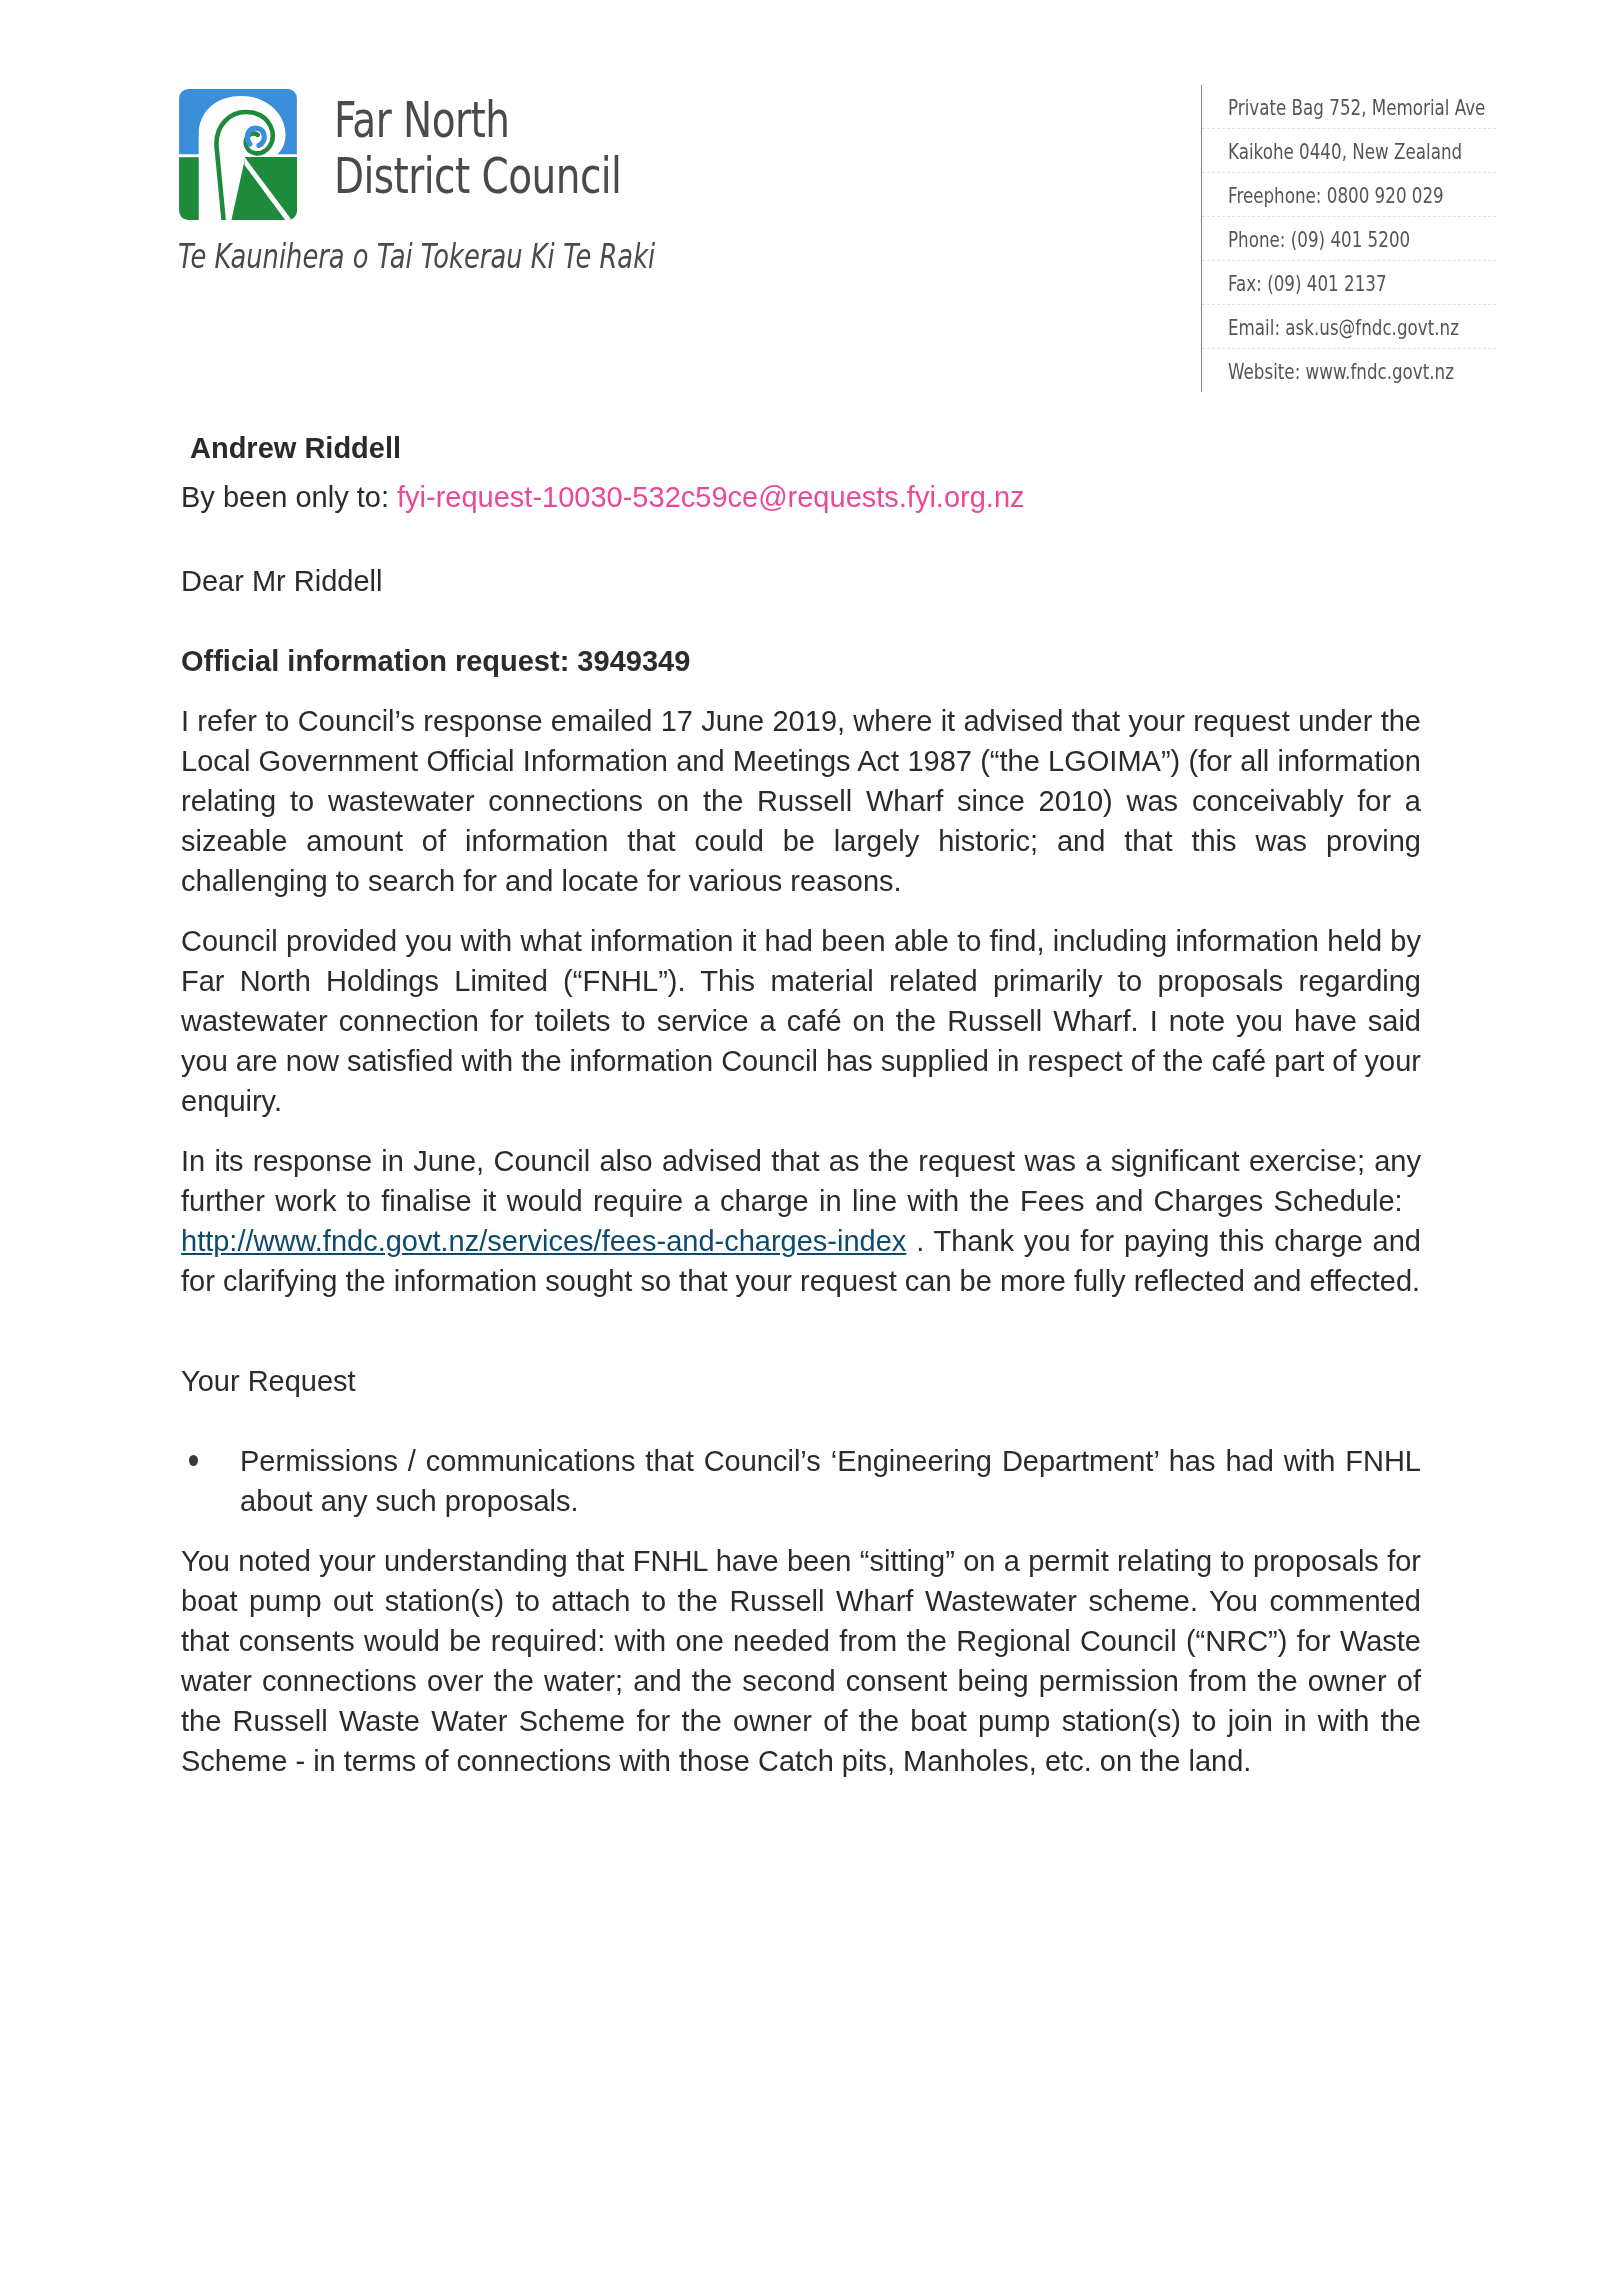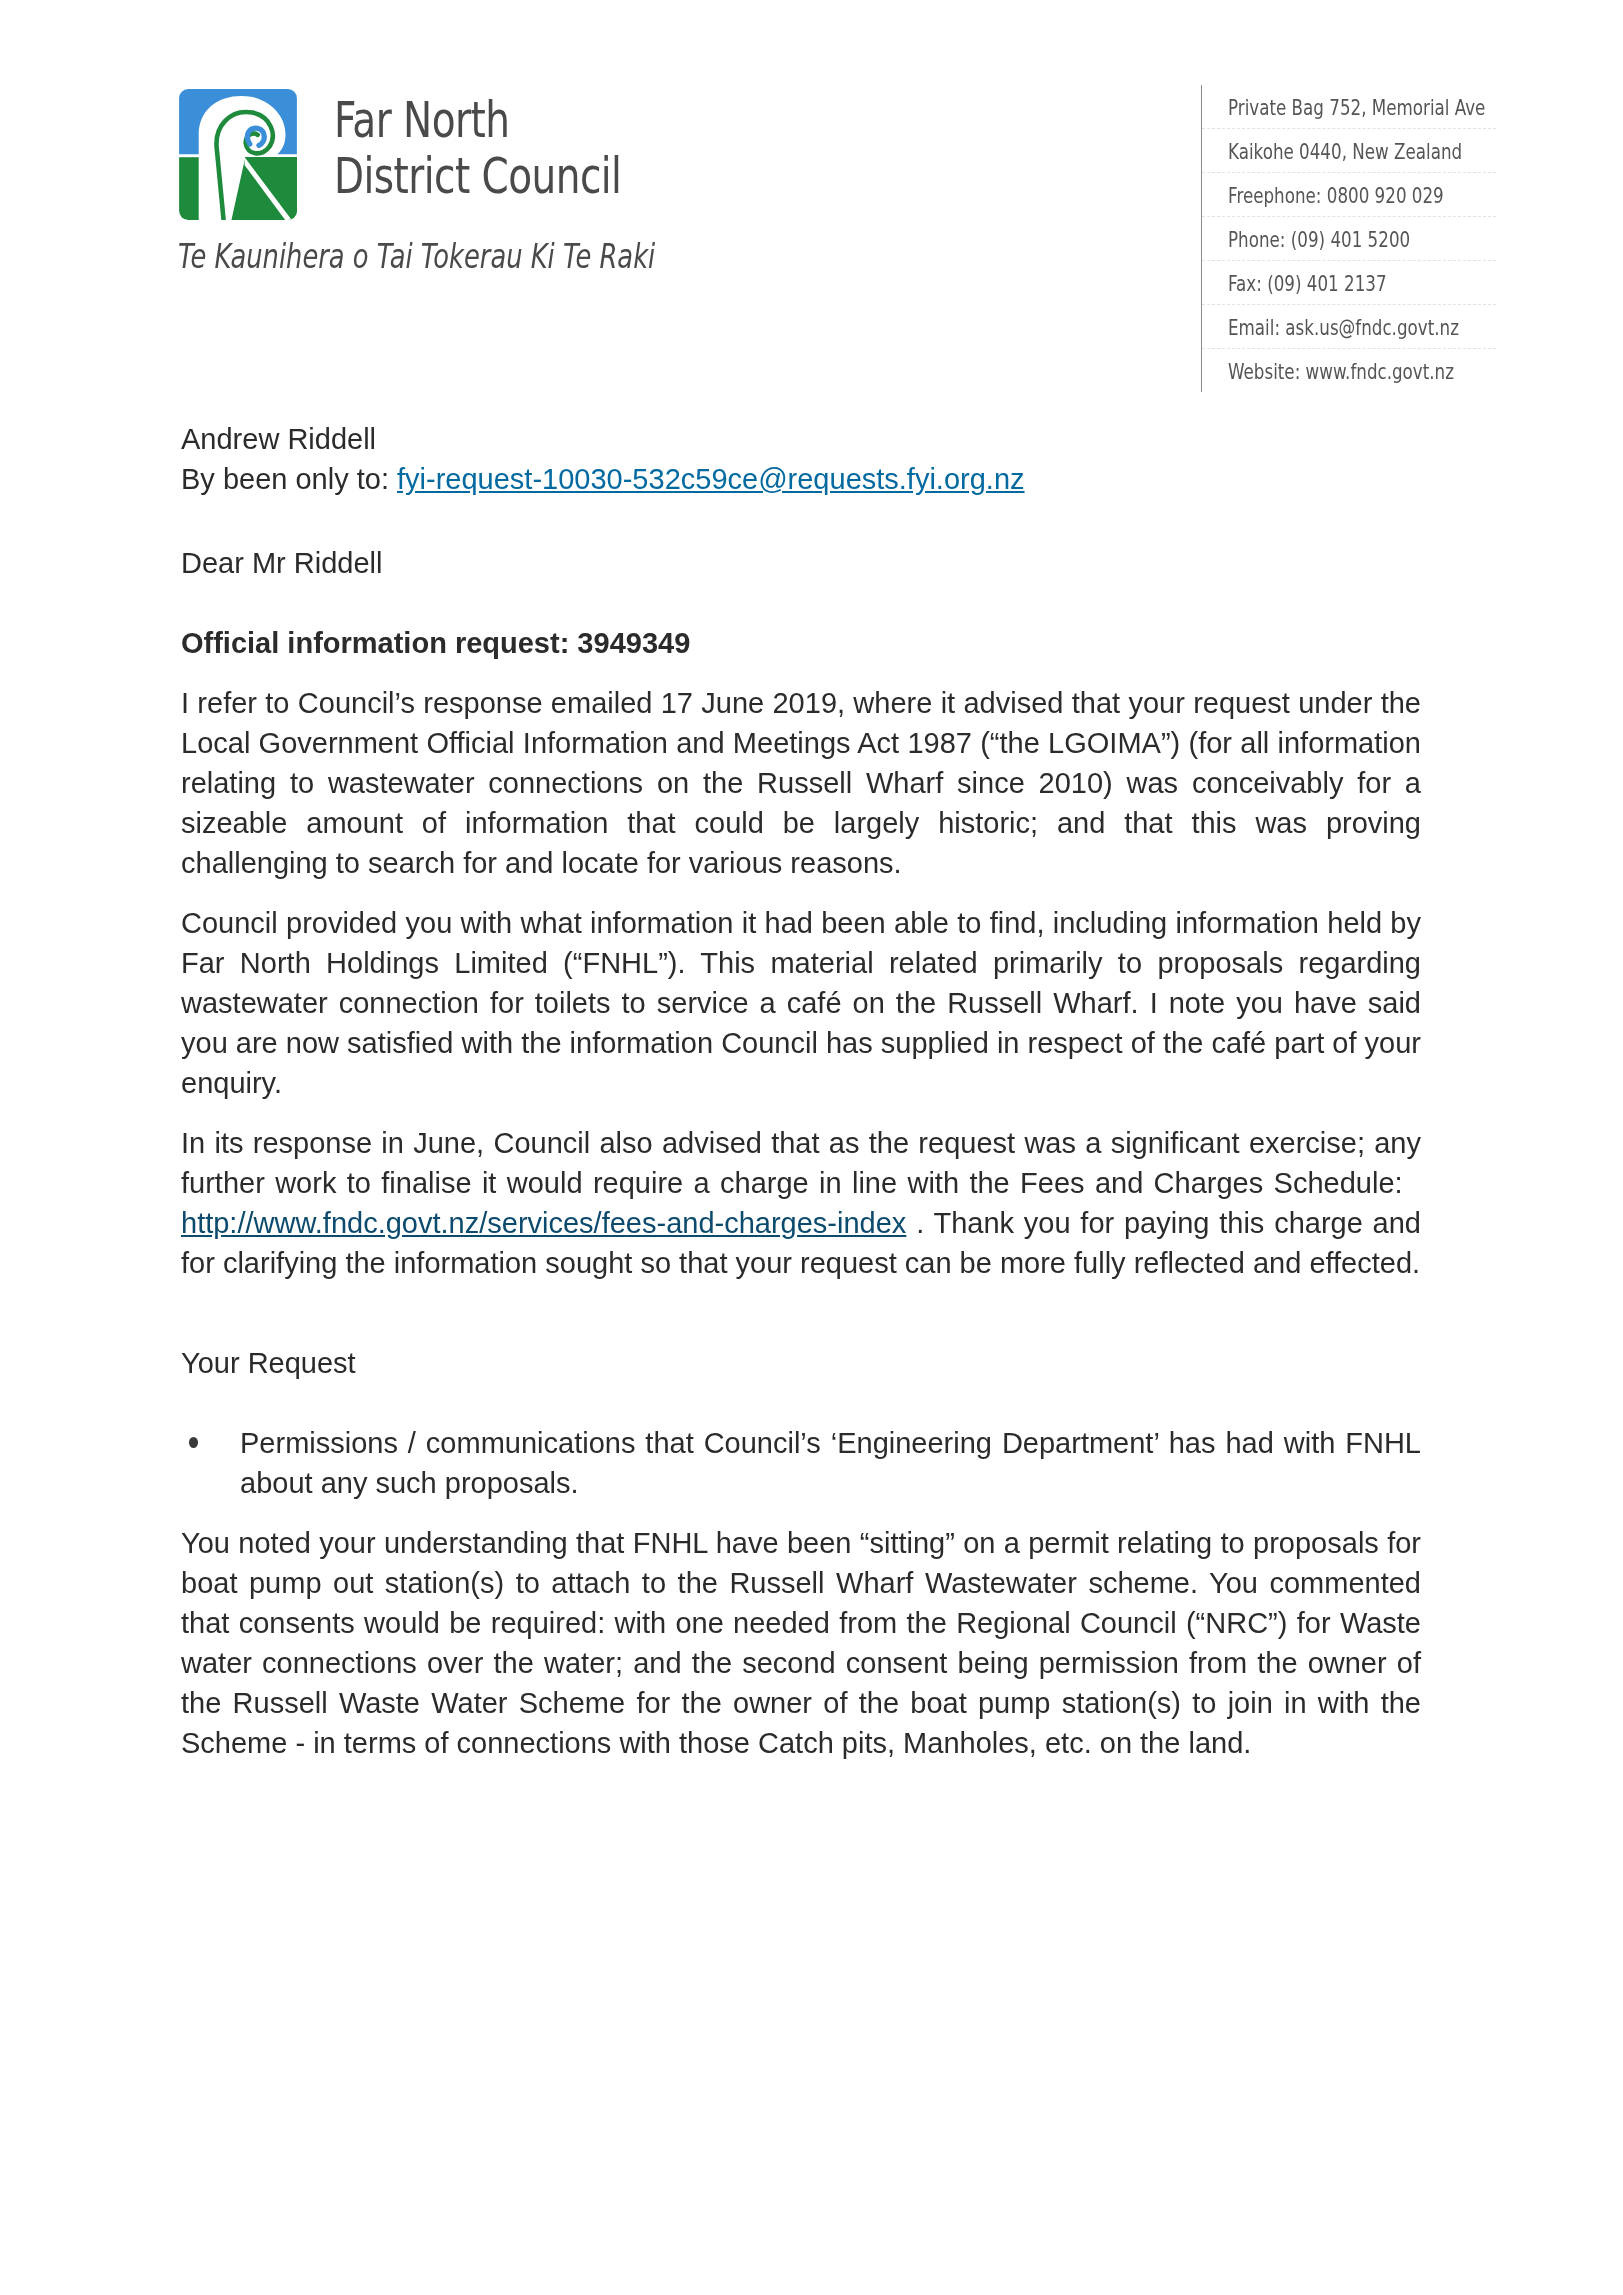--- a/index.html
+++ b/index.html
@@ -16,23 +16,23 @@
                   transform: scaleX(0.78); transform-origin: left top; }
 
     .contact { position: absolute; left: 1201px; top: 85px; width: 294px; border-left: 1.3px solid #8a8a8a; }
     .contact-line { height: 43px; line-height: 46px; padding-left: 26px; font-family: "DejaVu Sans", sans-serif;
                     font-size: 22px; color: #555; white-space: nowrap; border-bottom: 0.7px dashed #e2e2e2;
                     overflow: hidden; }
     .contact-line span { display: inline-block; transform: scaleX(0.76); transform-origin: left center; }
     .contact-line:last-child { border-bottom: none; }
 
     .letter { position: absolute; left: 181px; top: 419px; width: 1240px; font-size: 29px; line-height: 40px; }
-    .recipient-name { font-weight: normal; margin: 0; }
+    .recipient-name { font-weight: bold; margin: 9px; }
     .delivery { margin: 0; }
-    .delivery a { color: #0369a1; text-decoration: underline; }
+    .delivery a { color: #ec4899; }
     .salutation { margin: 44px 0 0 0; }
     .subject { font-weight: bold; margin: 40px 0 0 0; }
     .para { margin: 20px 0 0 0; text-align: justify; }
     .para a { color: #0c4a6e; text-decoration: underline; }
     .heading { font-weight: normal; margin: 60px 0 0 0; }
     .bullets { list-style: none; margin: 40px 0 0 0; padding: 0; }
     .bullets li { position: relative; padding-left: 59px; text-align: justify; }
     .bullets li .dot { position: absolute; left: 7.8px; top: 14.4px; width: 9.2px; height: 10.5px;
                        background: #3a3a3a; border-radius: 50%; }
   </style>

